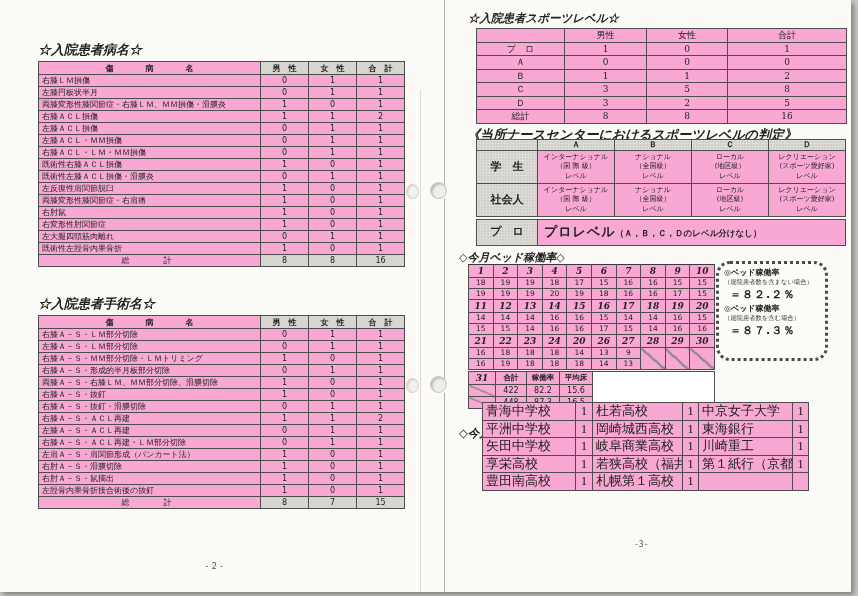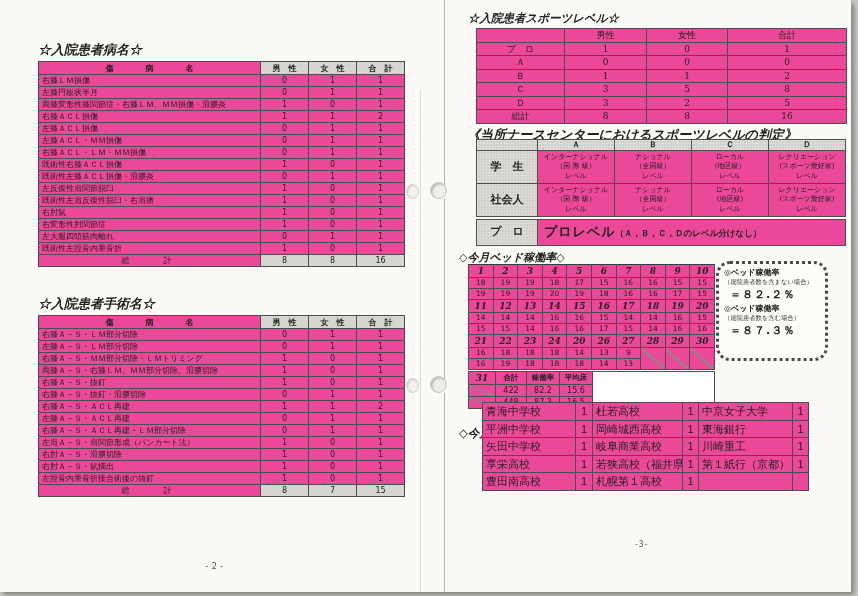--- a/index.html
+++ b/index.html
@@ -10,21 +10,21 @@
   .spine{position:absolute;left:444px;top:0;width:1px;height:592px;background:#b5b3ab;}
   .spine2{position:absolute;left:420px;top:90px;width:1px;height:502px;background:#dedcd4;}
   .hole{position:absolute;width:15px;height:15px;border-radius:50%;background:#efeeea;
         border:1px solid #c2c0b8;box-shadow:inset 1.5px 1.5px 2px rgba(0,0,0,.22),1px 1px 0 #fff;}
   .holeL{position:absolute;width:11px;height:13px;border-radius:50%;background:#f3f2ee;
         border:1px solid #d5d3cb;box-shadow:inset 1px 1px 2px rgba(0,0,0,.15);}
 
   .ttl{position:absolute;font-weight:bold;white-space:nowrap;}
   .ttl-serif{font-family:"DejaVu Serif",serif;font-style:italic;}
 
-  table.tbl{border-collapse:collapse;table-layout:fixed;position:absolute;background:#ec4899;}
+  table.tbl{border-collapse:collapse;table-layout:fixed;position:absolute;background:#f9a8d4;}
   .tbl td,.tbl th{border:1px solid #4d4d4d;overflow:hidden;white-space:nowrap;
                   font-weight:normal;padding:0;}
   .outer{border:1.5px solid #3a3a3a;}
 
   
   .stat td,.stat th{font-size:8px;height:11px;line-height:11px;}
   .stat th{height:12px;}
   .stat .name{text-align:left;padding-left:3px;}
   .stat .num{text-align:center;}
   .stat .shade{background:#d6d5d0;}
@@ -60,21 +60,21 @@
   .sum .empty{background:#fff;}
 
   
   .notebox{position:absolute;left:716px;top:261px;width:96px;height:88px;
            border:3px dotted #4a4a4a;border-radius:14px;padding:3px 5px;background:#fdfcf9;}
   .nb-t{font-size:8px;font-weight:bold;}
   .nb-s{font-size:6.3px;color:#333;line-height:1.25;}
   .nb-v{font-size:11px;font-weight:bold;letter-spacing:1px;margin:1px 0 1px 6px;}
 
   
-  .org td{font-family:Liberation Sans, sans-serif;font-size:11px;height:16.5px;line-height:16.5px;}
+  .org td{font-family:Liberation Serif, serif;font-size:13px;height:16.5px;line-height:16.5px;}
   .org .oname{text-align:left;padding-left:3px;}
   .org .num{text-align:center;}
   .org .osum{text-align:center;letter-spacing:10px;}
 
   .pagenum{position:absolute;font-family:"DejaVu Sans Mono",monospace;color:#555;}
 </style>
 </head>
 <body>
 
 <div class="canvas">
@@ -156,21 +156,21 @@
           <td class="num">1</td>
           <td class="num">1</td>
         </tr>
         <tr>
           <td class="name">左反復性肩関節脱臼</td>
           <td class="num">1</td>
           <td class="num">0</td>
           <td class="num">1</td>
         </tr>
         <tr>
-          <td class="name">既術性左肩反復性脱臼・右肩痛</td>
+          <td class="name">両膝変形性膝関節症・右肩痛</td>
           <td class="num">1</td>
           <td class="num">0</td>
           <td class="num">1</td>
         </tr>
         <tr>
           <td class="name">右肘鼠</td>
           <td class="num">1</td>
           <td class="num">0</td>
           <td class="num">1</td>
         </tr>
@@ -226,20 +226,26 @@
         <tr>
           <td class="name">左膝Ａ－Ｓ・ＬＭ部分切除</td>
           <td class="num">0</td>
           <td class="num">1</td>
           <td class="num">1</td>
         </tr>
         <tr>
           <td class="name">右膝Ａ－Ｓ・ＭＭ部分切除・ＬＭトリミング</td>
           <td class="num">1</td>
           <td class="num">0</td>
+          <td class="num">1</td>
+        </tr>
+        <tr>
+          <td class="name">右膝Ａ－Ｓ・形成的半月板部分切除</td>
+          <td class="num">0</td>
+          <td class="num">1</td>
           <td class="num">1</td>
         </tr>
         <tr>
           <td class="name">両膝Ａ－Ｓ・右膝ＬＭ、ＭＭ部分切除、滑膜切除</td>
           <td class="num">1</td>
           <td class="num">0</td>
           <td class="num">1</td>
         </tr>
         <tr>
           <td class="name">右膝Ａ－Ｓ・抜釘</td>

